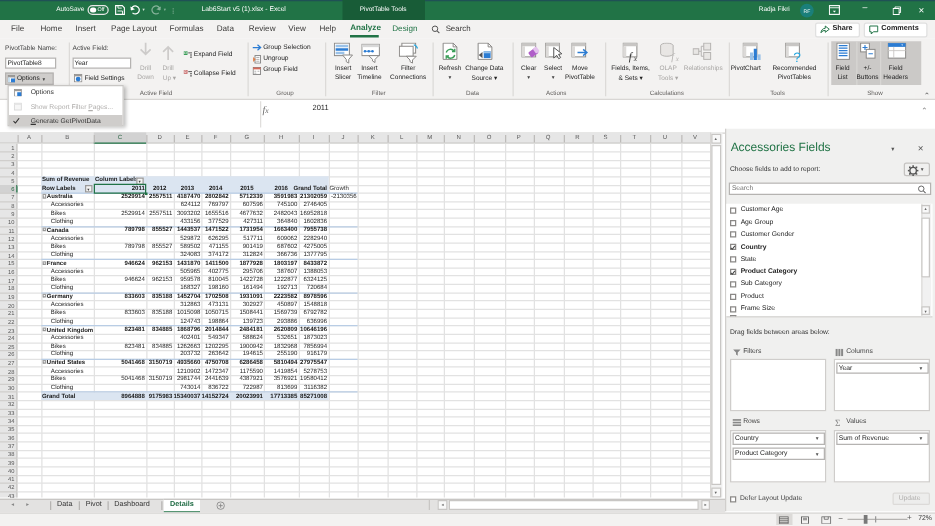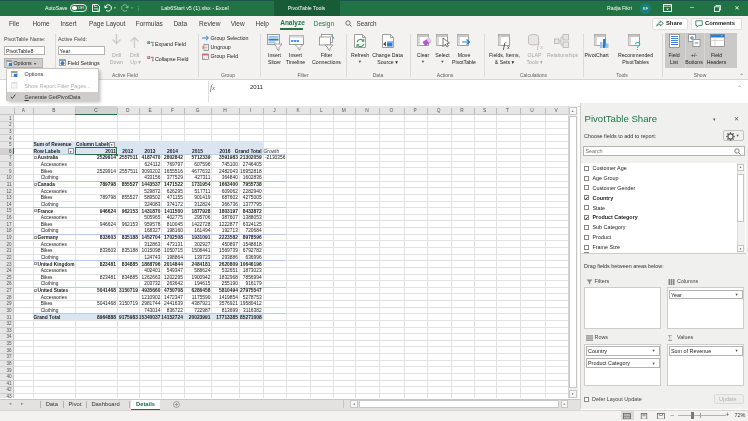--- a/index.html
+++ b/index.html
@@ -737,21 +737,21 @@
     <rect x="0.4" y="0.4" width="7.2" height="5.7" fill="none" stroke="#555" stroke-width="0.7"></rect>
     <path d="M2.4 0.4 v2 M5.6 0.4 v2 M2.4 2.4 h3.2" stroke="#555" stroke-width="0.6" fill="none"></path>
   </svg>
 <div class="tx" style="left:670.5px;top:411.5px;font-size:6.5px;color:#555;">−</div>
 <div class="ab" style="left:677.5px;top:414.8px;width:48.5px;height:0.8px;background:#b5b3b1;"></div>
 <div class="ab" style="left:700px;top:413px;width:1px;height:4.5px;background:#999;"></div>
 <div class="ab" style="left:690.5px;top:411.5px;width:3.5px;height:7.5px;background:#787878;"></div>
 <div class="tx" style="left:725.5px;top:411px;font-size:6.5px;color:#555;">+</div>
 <div class="tx" style="left:734.5px;top:412px;font-size:5.5px;color:#333;">72%</div>
 <div class="ab" style="left:579.8px;top:103.2px;width:168.20000000000005px;height:306.3px;background:#f0f0ef;border-left:0.7px solid #d0cecc;"></div>
-<div class="tx" style="left:584.5px;top:112.5px;font-size:9.6px;color:#217346;">PivotTable Share</div>
+<div class="tx" style="left:584.5px;top:112.5px;font-size:9.6px;color:#217346;">Accessories Fields</div>
 <div class="tx" style="left:713px;top:116px;font-size:5px;color:#555;">▾</div>
 <div class="tx" style="left:734px;top:114.5px;font-size:6px;color:#555;">✕</div>
 <div class="tx" style="left:584px;top:132.8px;font-size:5.4px;color:#333;">Choose fields to add to report:</div>
 <div class="ab" style="left:722.5px;top:129.5px;width:21px;height:11.5px;background:#f0f0ef;border:0.7px solid #c4c2c0;border-radius:2px;"></div>
 <svg class="ab" style="left:725.5px;top:131.5px" width="9" height="9" viewBox="0 0 9 9">
     <circle cx="4.5" cy="4.5" r="2.6" fill="none" stroke="#555" stroke-width="1.1"></circle>
     <circle cx="4.5" cy="4.5" r="0.9" fill="#f0f0ef"></circle>
     <g fill="#555">
       <rect x="3.9" y="0.2" width="1.2" height="1.4"></rect>
       <rect x="3.9" y="7.4" width="1.2" height="1.4"></rect>

